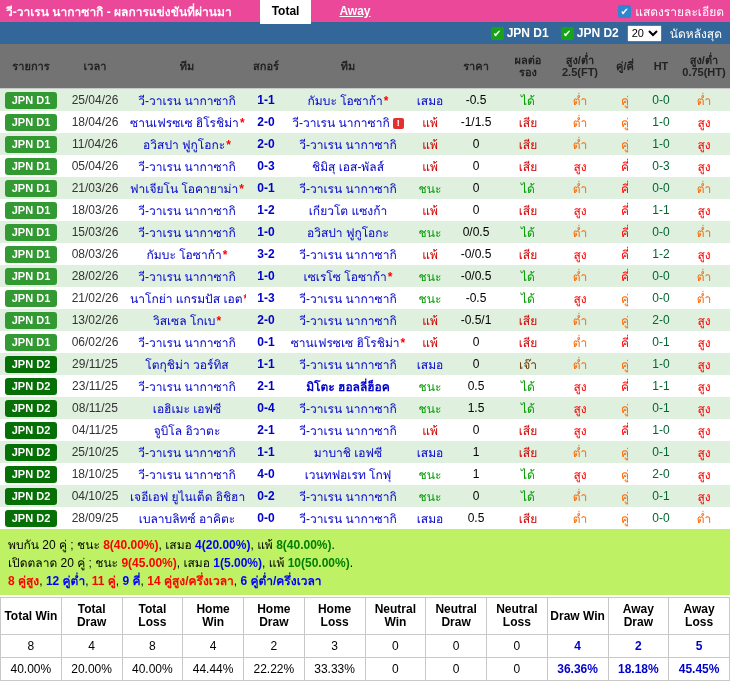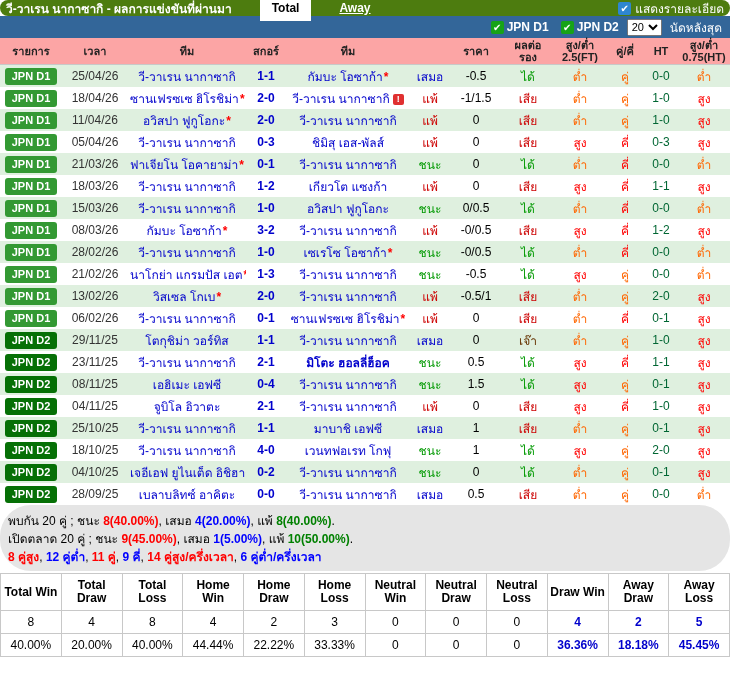--- a/index.html
+++ b/index.html
@@ -1,52 +1,52 @@
 <!DOCTYPE html>
 <html><head>
 <meta charset="utf-8">
 <style>
   html,body{margin:0;padding:0;}
   body{width:730px;height:684px;overflow:hidden;background:#fff;
        font-family:"Liberation Sans","DejaVu Sans",sans-serif;font-size:12px;color:#000;}
   
-  .bar1{background:#4d7c0f;height:16px;display:flex;align-items:center;padding:0 6px;box-sizing:border-box;border-radius:10px;}
+  .bar1{background:#ec4899;height:22px;display:flex;align-items:center;padding:0 6px;box-sizing:border-box;}
   .title{color:#fff;font-weight:bold;white-space:nowrap;}
   .tabs{display:flex;margin-left:12px;height:26px;align-items:stretch;}
   .tab{padding:0 12px;font-weight:bold;display:flex;align-items:center;cursor:pointer;margin-left:16px;}
   .tab.active{background:#fff;color:#000;}
   .tab.inactive{color:#fff;text-decoration:underline;}
   .details{margin-left:auto;display:flex;align-items:center;gap:4px;color:#fff;white-space:nowrap;}
   .cb{width:13px;height:13px;display:inline-flex;align-items:center;justify-content:center;
       color:#fff;font-size:10px;border-radius:2px;flex:0 0 auto;}
   .cb.blue{background:#2E86D0;}
   .cb.green{background:#17A317;}
   
   .bar2{background:#336699;height:22px;display:flex;align-items:center;justify-content:flex-end;
         gap:8px;padding:0 8px;color:#fff;box-sizing:border-box;}
   .league-filter{display:flex;align-items:center;gap:3px;font-weight:bold;cursor:pointer;}
   .bar2 select{height:17px;font-size:11px;}
   
   table.main{width:730px;border-collapse:collapse;table-layout:fixed;}
-  table.main thead th{background:#fca5a5;font-size:11px;font-weight:bold;color:#222;
-        white-space:pre-line;line-height:12px;padding:1px 0;border-bottom:1px solid #C8C8C8;vertical-align:middle;height:24px;}
+  table.main thead th{background:#737373;font-size:11px;font-weight:bold;color:#222;
+        white-space:pre-line;line-height:12px;padding:10px 0;border-bottom:1px solid #C8C8C8;vertical-align:middle;height:24px;}
   table.main tbody td{text-align:center;padding:1px 2px;height:20px;overflow:hidden;white-space:nowrap;vertical-align:middle;}
   tr.odd{background:#DFF0DF;}
   tr.even{background:#FFFFFF;}
   .badge{display:block;margin:1px 3px;padding:2px 0;border-radius:3px;color:#fff;font-weight:bold;
          font-size:11px;line-height:13px;text-align:center;}
   .team{cursor:pointer;}
   .star{color:#FF0000;font-weight:bold;margin-left:1px;}
   .alert-icon{display:inline-block;background:#E03030;color:#fff;font-weight:bold;font-size:9px;
         width:11px;height:11px;line-height:11px;border-radius:2px;margin-left:3px;vertical-align:1px;text-align:center;}
   .score{font-weight:bold;}
   .date{color:#333;}
   .note-row td{font-size:11px;color:#333;height:13px;padding:0 0 1px 0;}
   
-  .summary{background:#e5e5e5;padding:7px 8px 5px 8px;line-height:18px;border-radius:31px;}
+  .summary{background:#bef264;padding:7px 8px 5px 8px;line-height:18px;}
   .sum-line{white-space:nowrap;}
   
   table.stats{width:730px;border-collapse:collapse;margin-top:2px;table-layout:fixed;}
   table.stats th,table.stats td{border:1px solid #C8C8C8;text-align:center;padding:2px 1px;}
   table.stats th{font-weight:bold;height:32px;line-height:13px;font-size:12px;background:#fff;vertical-align:middle;}
   table.stats td{height:18px;}
   table.stats td.away-val{color:#0000CC;font-weight:bold;}
 </style>
 </head>
 <body>

